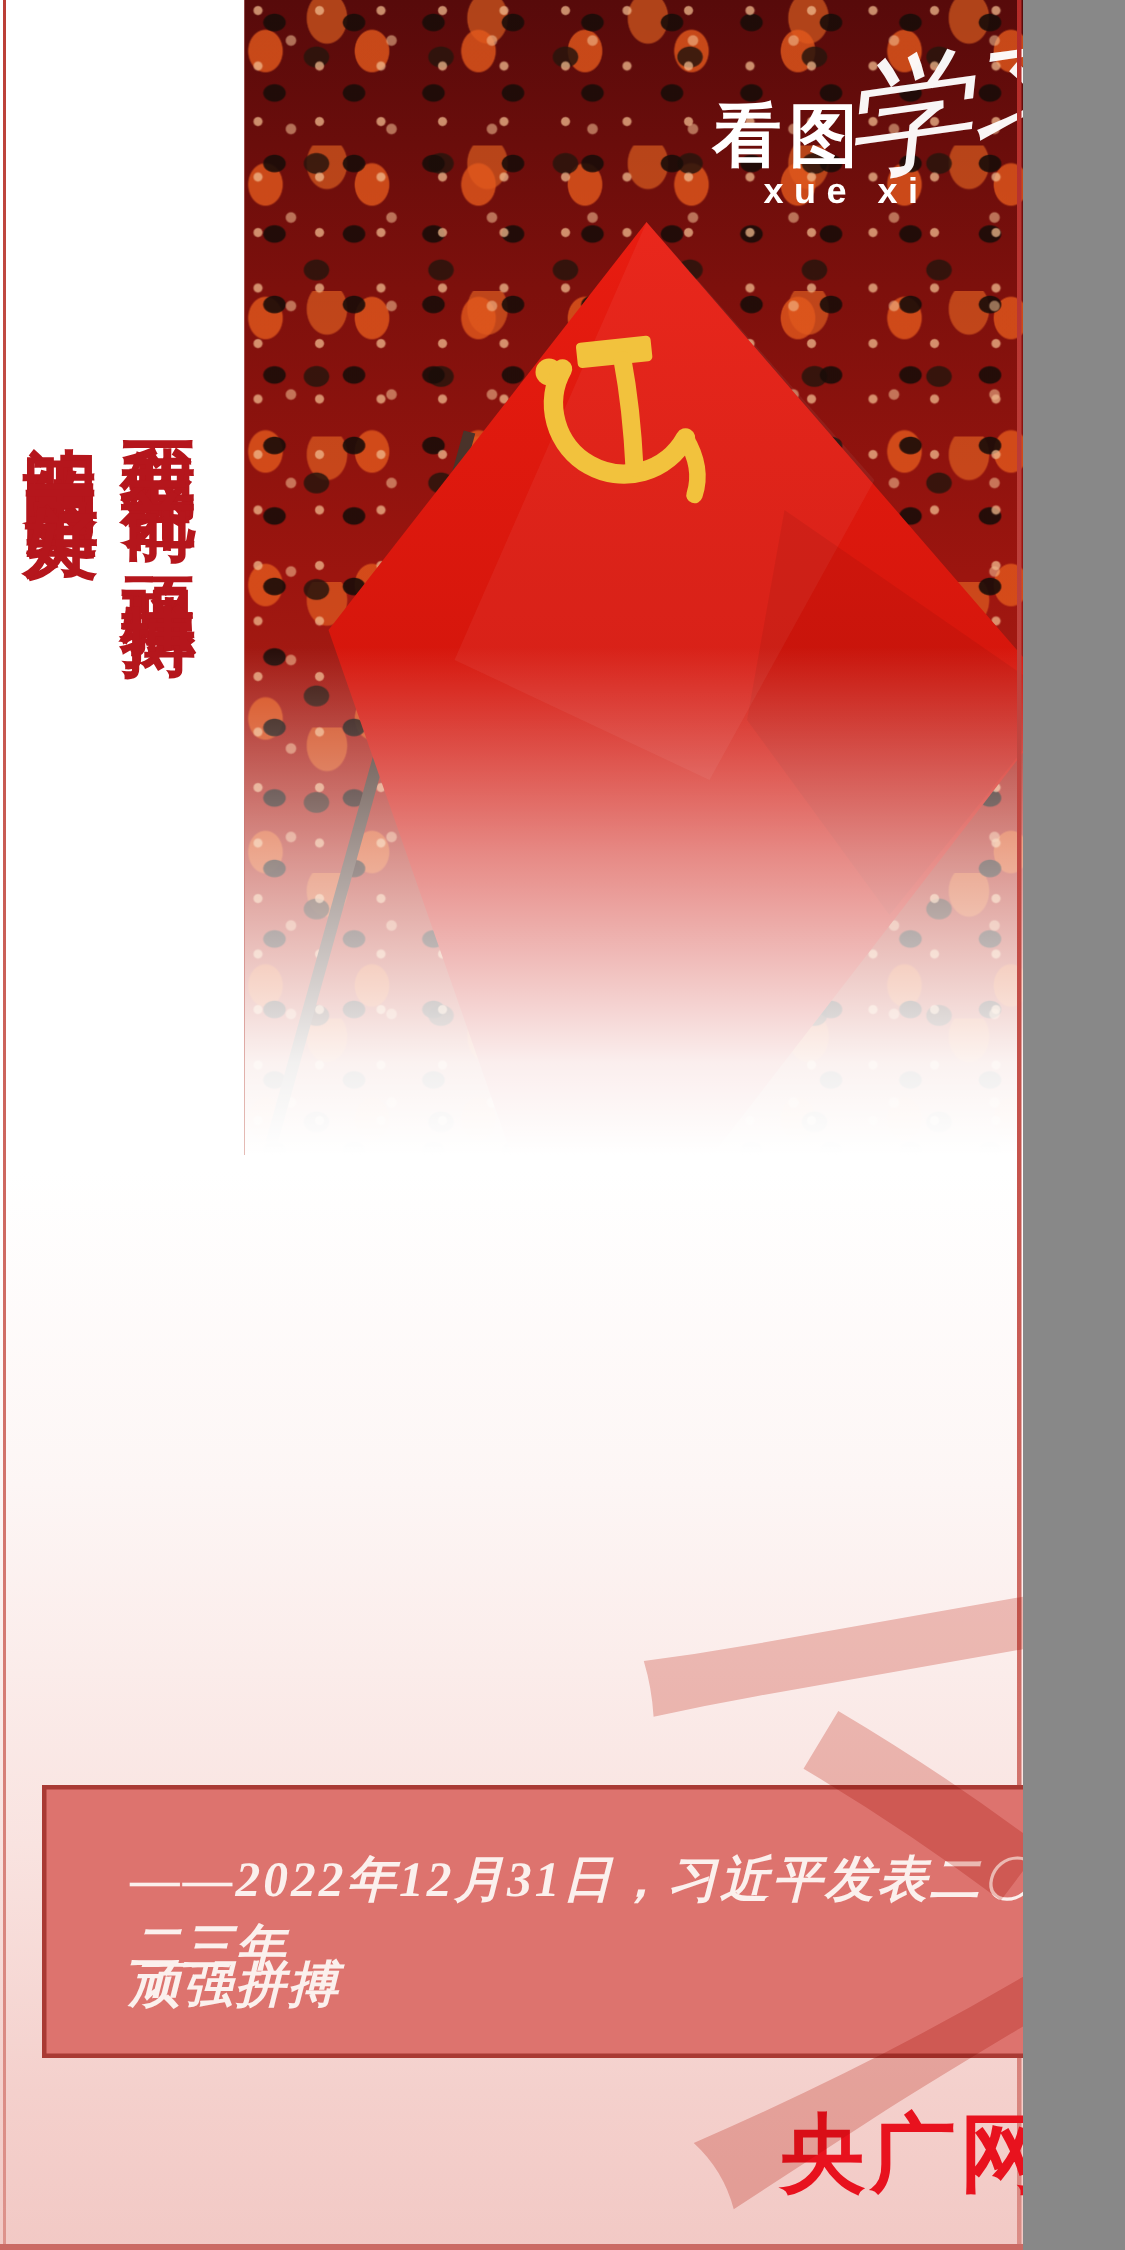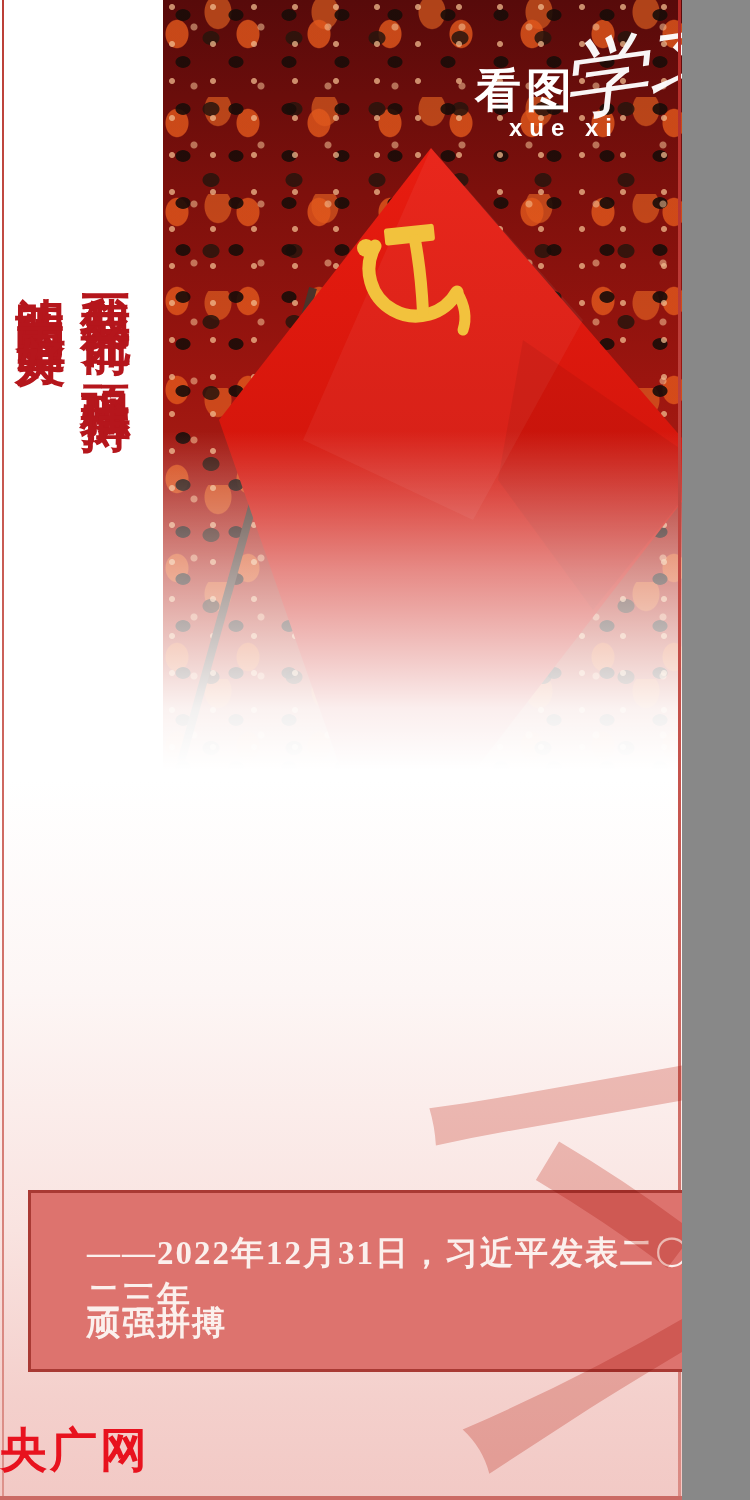--- a/index.html
+++ b/index.html
@@ -53,29 +53,28 @@
     position:absolute;left:179px;top:770px;width:553px;
     font-size:31px;line-height:54px;letter-spacing:3px;color:#161616;
     text-align:justify;font-family:"Liberation Serif",serif;
   }
   
   .attribution-box{
     position:absolute;left:28px;top:1190px;width:694px;height:182px;box-sizing:border-box;
     background:#dd736e;border:3px solid #a93a34;z-index:2;
   }
   .attr-line{color:#fbf0ed;font-weight:700;font-size:33px;letter-spacing:2px;
-    font-family:"Liberation Serif",serif;}
+    font-family:"Liberation Serif",serif;font-style:italic;}
   .attr-line1{position:absolute;left:56px;top:38px;}
   .attr-line2{position:absolute;left:56px;top:108px;}
   
   .footer-logo{
-    position:absolute;left:0;top:1398px;width:700px;text-align:left;
-    font-size:47px;font-weight:700;color:#e8121e;letter-spacing:3px;z-index:3;
+    position:absolute;left:0;top:1398px;width:700px;text-align:right;
+    font-size:57px;font-weight:700;color:#e8121e;letter-spacing:3px;z-index:3;
     font-family:"Liberation Sans",sans-serif;
-    margin-top:21px;
   }
   
   .watermark{
     position:absolute;left:408px;top:1004px;font-size:560px;line-height:1;
     color:#efc5c0;transform:rotate(-10deg);mix-blend-mode:multiply;z-index:4;
     pointer-events:none;font-family:"Liberation Serif",serif;
   }
 </style>
 </head>
 <body>

